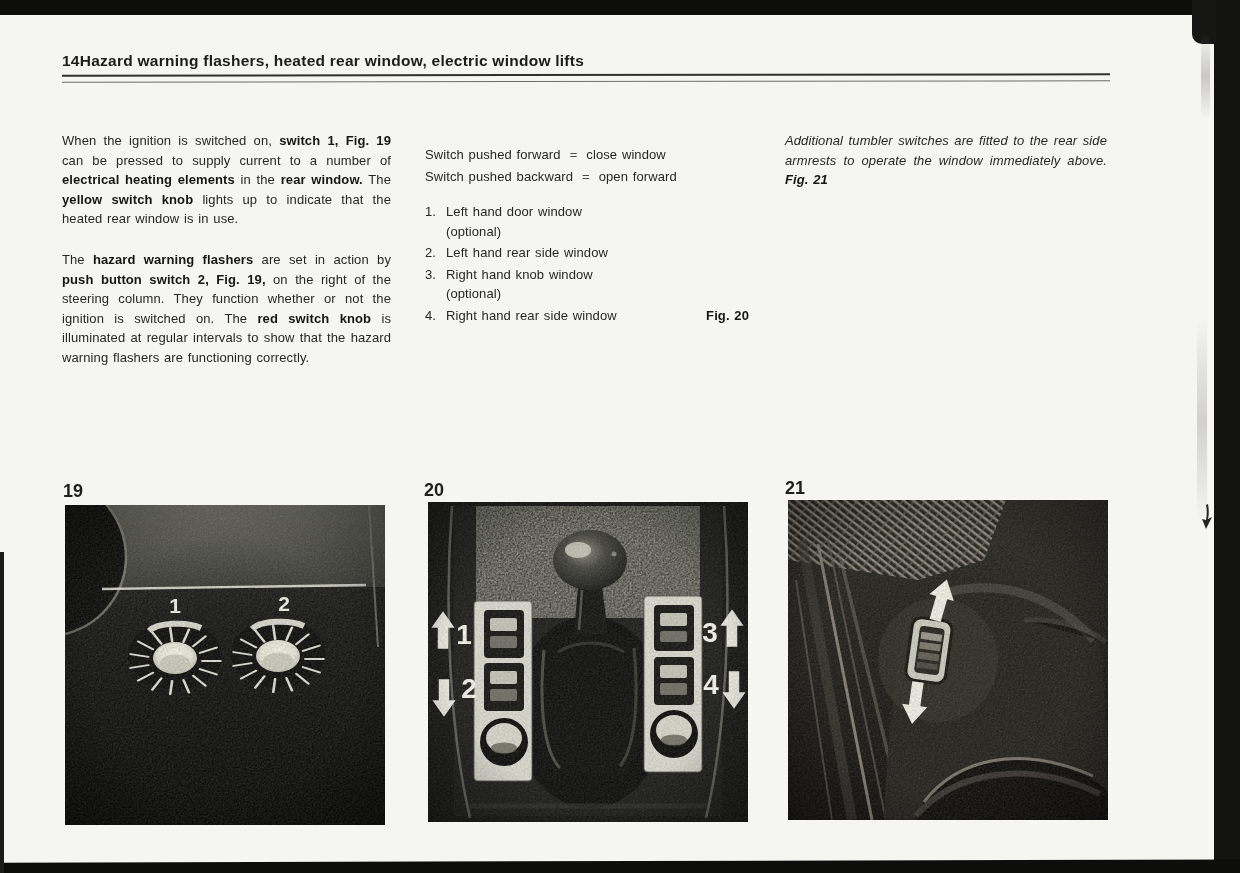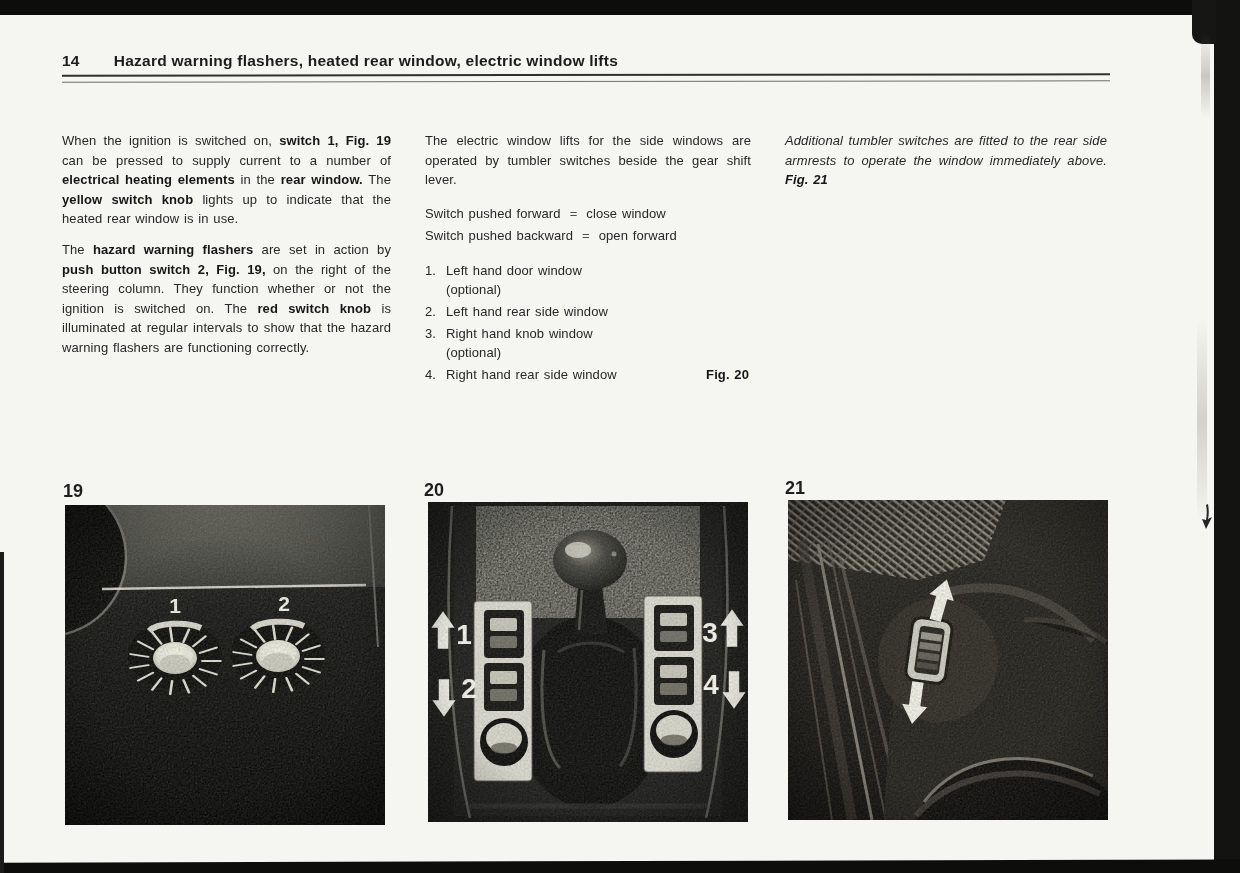--- a/index.html
+++ b/index.html
@@ -13,32 +13,32 @@
   #bar-top{left:0;top:0;width:1240px;height:15px;}
   #bar-right{left:1214px;top:0;width:26px;height:873px;background:#131312;}
   #bar-bottom{left:-4px;top:861px;width:1250px;height:14px;transform:rotate(-0.15deg);}
   #bar-left-lower{left:0;top:552px;width:4px;height:321px;background:#1b1b1a;}
   #corner-chunk{left:1192px;top:0;width:24px;height:44px;background:#161615;border-radius:0 0 0 10px;}
   .smudge{position:absolute;background:linear-gradient(180deg,rgba(130,127,118,0),rgba(130,127,118,0.38),rgba(130,127,118,0));}
   #smudge-1{left:1201px;top:34px;width:9px;height:84px;}
   #smudge-2{left:1197px;top:318px;width:10px;height:206px;opacity:0.8;}
 
   
-  .hdr{position:absolute;left:62px;top:52px;display:flex;gap:34px;
+  .hdr{position:absolute;left:62px;top:52px;display:flex;
        font-size:15.5px;font-weight:bold;color:#1c1c1a;letter-spacing:0.25px;white-space:nowrap;}
   .hdr-rule{position:absolute;left:62px;top:74px;width:1048px;height:5px;
        border-top:2.5px solid #30302d;border-bottom:1.5px solid #6e6e68;transform:rotate(-0.08deg);}
 
   
   .col{position:absolute;top:131px;font-size:13px;line-height:19.6px;color:#272725;letter-spacing:0.1px;word-spacing:1px;}
   #col1{left:62px;width:329px;}
   #col2{left:425px;width:326px;}
   #col3{left:785px;width:322px;font-style:italic;}
   .para{text-align:justify;margin:0;}
-  .para+.para{margin-top:11px;}
+  .para+.para{margin-top:21px;}
   .b{font-weight:bold;color:#161614;}
   .rules{margin-top:13px;}
   .rule-line{display:flex;line-height:22px;}
   .rule-eq{padding:0 9px;color:#4c4c48;}
   .wlist{margin-top:14px;}
   .witem{display:flex;line-height:19.6px;margin-top:2px;}
   .wnum{width:21px;flex:none;}
   .wbody{flex:1;}
   .wbody-flex{flex:1;display:flex;}
   .figref{font-weight:bold;color:#161614;margin-left:auto;padding-right:2px;}
@@ -130,21 +130,20 @@
   <span>Hazard warning flashers, heated rear window, electric window lifts</span>
 </div>
 <div class="hdr-rule"></div>
 
 <div class="col" id="col1">
   <p class="para"><span>When the ignition is switched on, </span><span class="b">switch 1, Fig. 19</span><span> can be pressed to supply current to a number of </span><span class="b">electrical heating elements</span><span> in the </span><span class="b">rear window.</span><span> The </span><span class="b">yellow switch knob</span><span> lights up to indicate that the heated rear window is in use.</span></p>
   <p class="para"><span>The </span><span class="b">hazard warning flashers</span><span> are set in action by </span><span class="b">push button switch 2, Fig. 19,</span><span> on the right of the steering column. They function whether or not the ignition is switched on. The </span><span class="b">red switch knob</span><span> is illuminated at regular intervals to show that the hazard warning flashers are functioning correctly.</span></p>
 </div>
 
 <div class="col" id="col2">
-  <p class="para">The electric window lifts for the side windows are operated by tumbler switches beside the gear shift lever.</p>
   <div class="rules">
     <div class="rule-line">
       <span>Switch pushed forward</span>
       <span class="rule-eq">=</span>
       <span>close window</span>
     </div>
     <div class="rule-line">
       <span>Switch pushed backward</span>
       <span class="rule-eq">=</span>
       <span>open forward</span>

